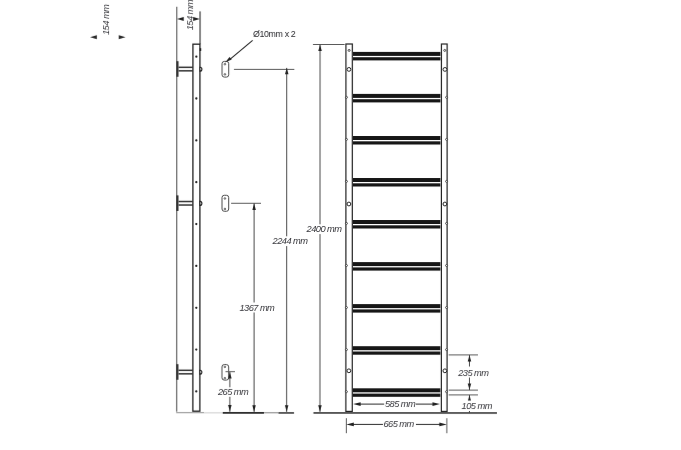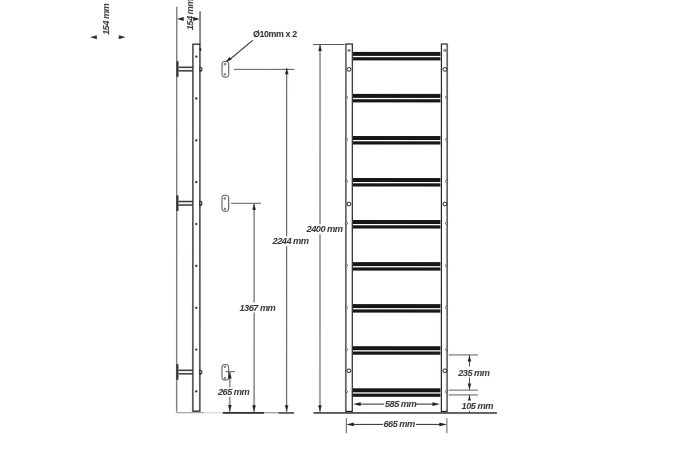--- a/index.html
+++ b/index.html
@@ -1,16 +1,16 @@
 <!DOCTYPE html>
 <html><head>
 <meta charset="utf-8">
 <style>
   html,body{margin:0;padding:0;background:#ffffff;}
-  .wrap{width:569px;height:450px;position:relative;overflow:hidden;background:#f0abfc;font-weight:bold;}
+  .wrap{width:569px;height:450px;position:relative;overflow:hidden;background:#f0abfc;}
   text{font-family:"Liberation Sans",sans-serif;}
   .dim{fill:#35353a;font-size:9.3px;font-style:italic;letter-spacing:-0.55px;}
   .lbl{fill:#28282c;font-size:8.8px;letter-spacing:-0.35px;}
 </style>
 </head>
 <body>
 <div class="wrap">
 <svg width="681" height="450" viewBox="0 0 681 450" style="transform:translateZ(0) rotate(0.02deg)">
   <rect x="0" y="0" width="681" height="450" fill="#ffffff"></rect>
 

